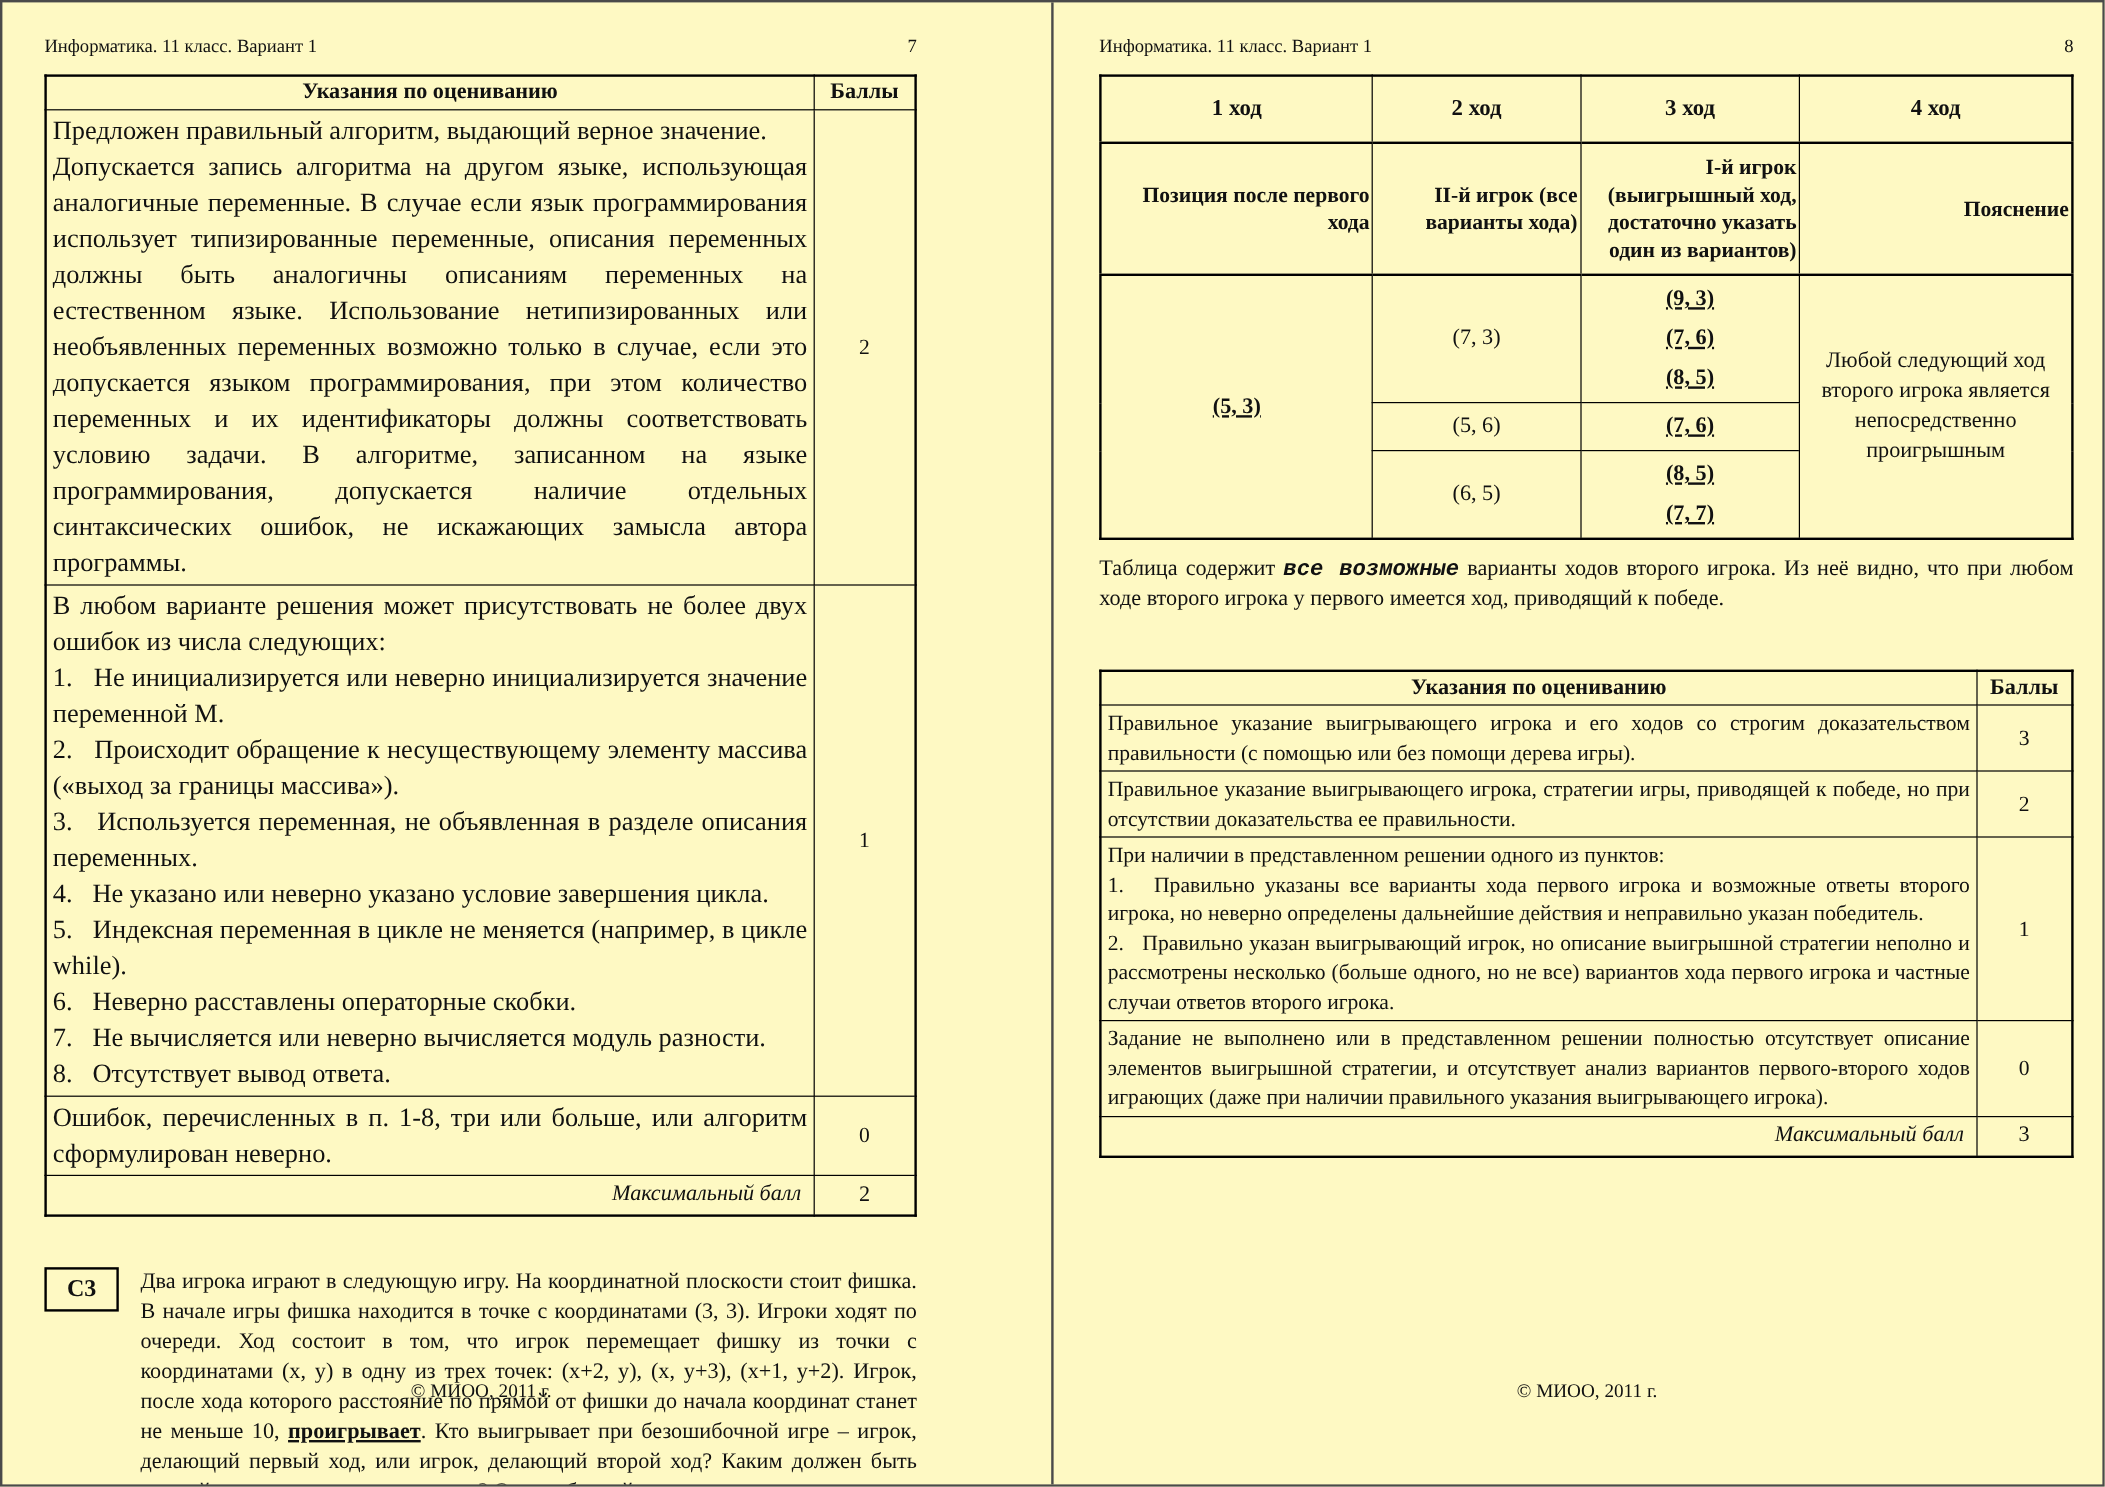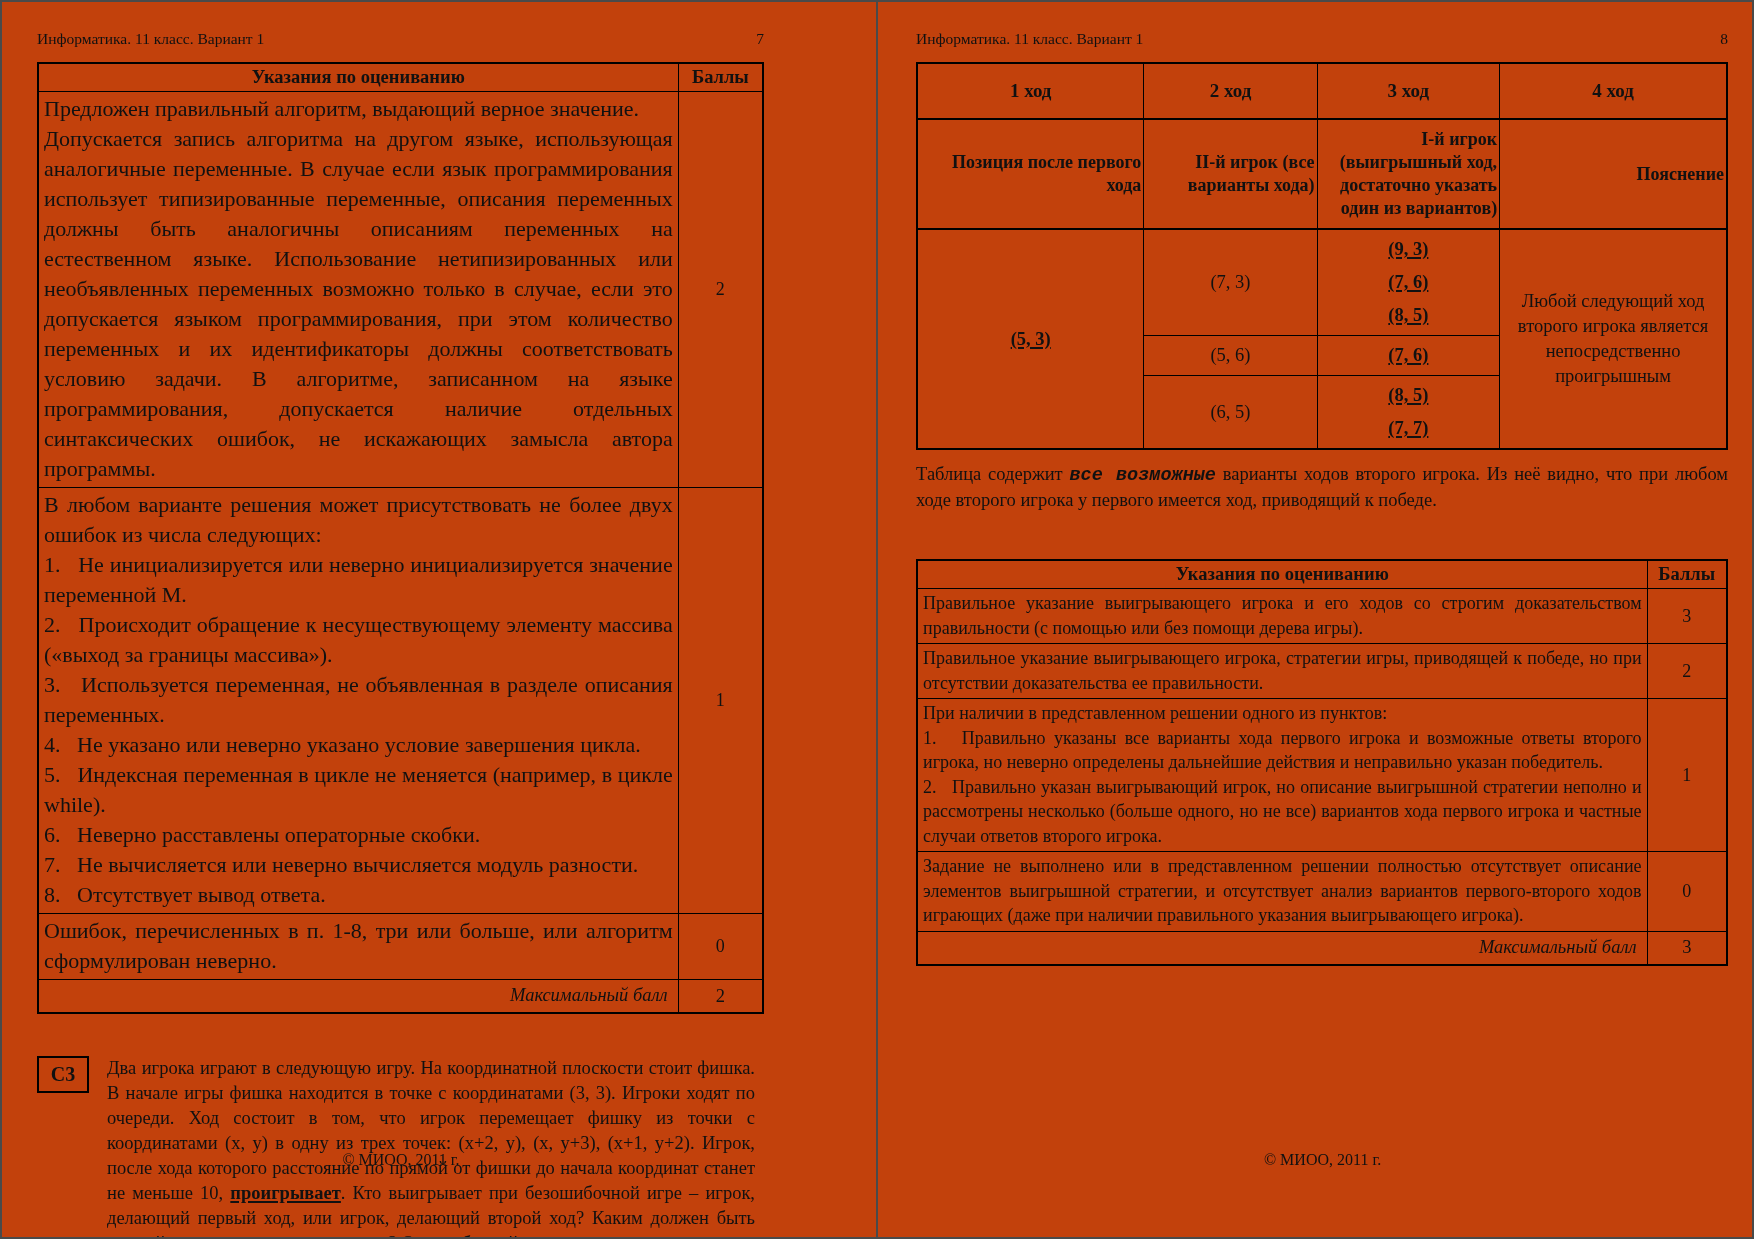--- a/index.html
+++ b/index.html
@@ -6,21 +6,21 @@
   html, body { background: #ffffff; }
   body {
     font-family: "Liberation Serif", "DejaVu Serif", serif;
     color: #111;
   }
   .spread {
     width: 1754px;
     height: 1239px;
     border: 2px solid #4a4a4a;
     display: flex;
-    background: #c2410c;
+    background: #fef9c3;
   }
   .page {
     position: relative;
     height: 100%;
     overflow: hidden;
   }
   .page-left {
     width: 877px;
     border-right: 2px solid #4a4a4a;
     padding: 28px 112px 0 35px;
@@ -70,21 +70,21 @@
     font-size: 18.5px;
   }
   .pre { white-space: pre-line; }
   
   .task {
     display: flex;
     align-items: flex-start;
     margin-top: 42px;
   }
   .task-label-box {
-    width: 52px;
+    width: 62px;
     min-height: 37px;
     border: 2px solid #000;
     font-weight: bold;
     font-size: 20px;
     text-align: center;
     padding-top: 5px;
     margin-right: 18px;
     flex: 0 0 auto;
   }
   .task-text {

